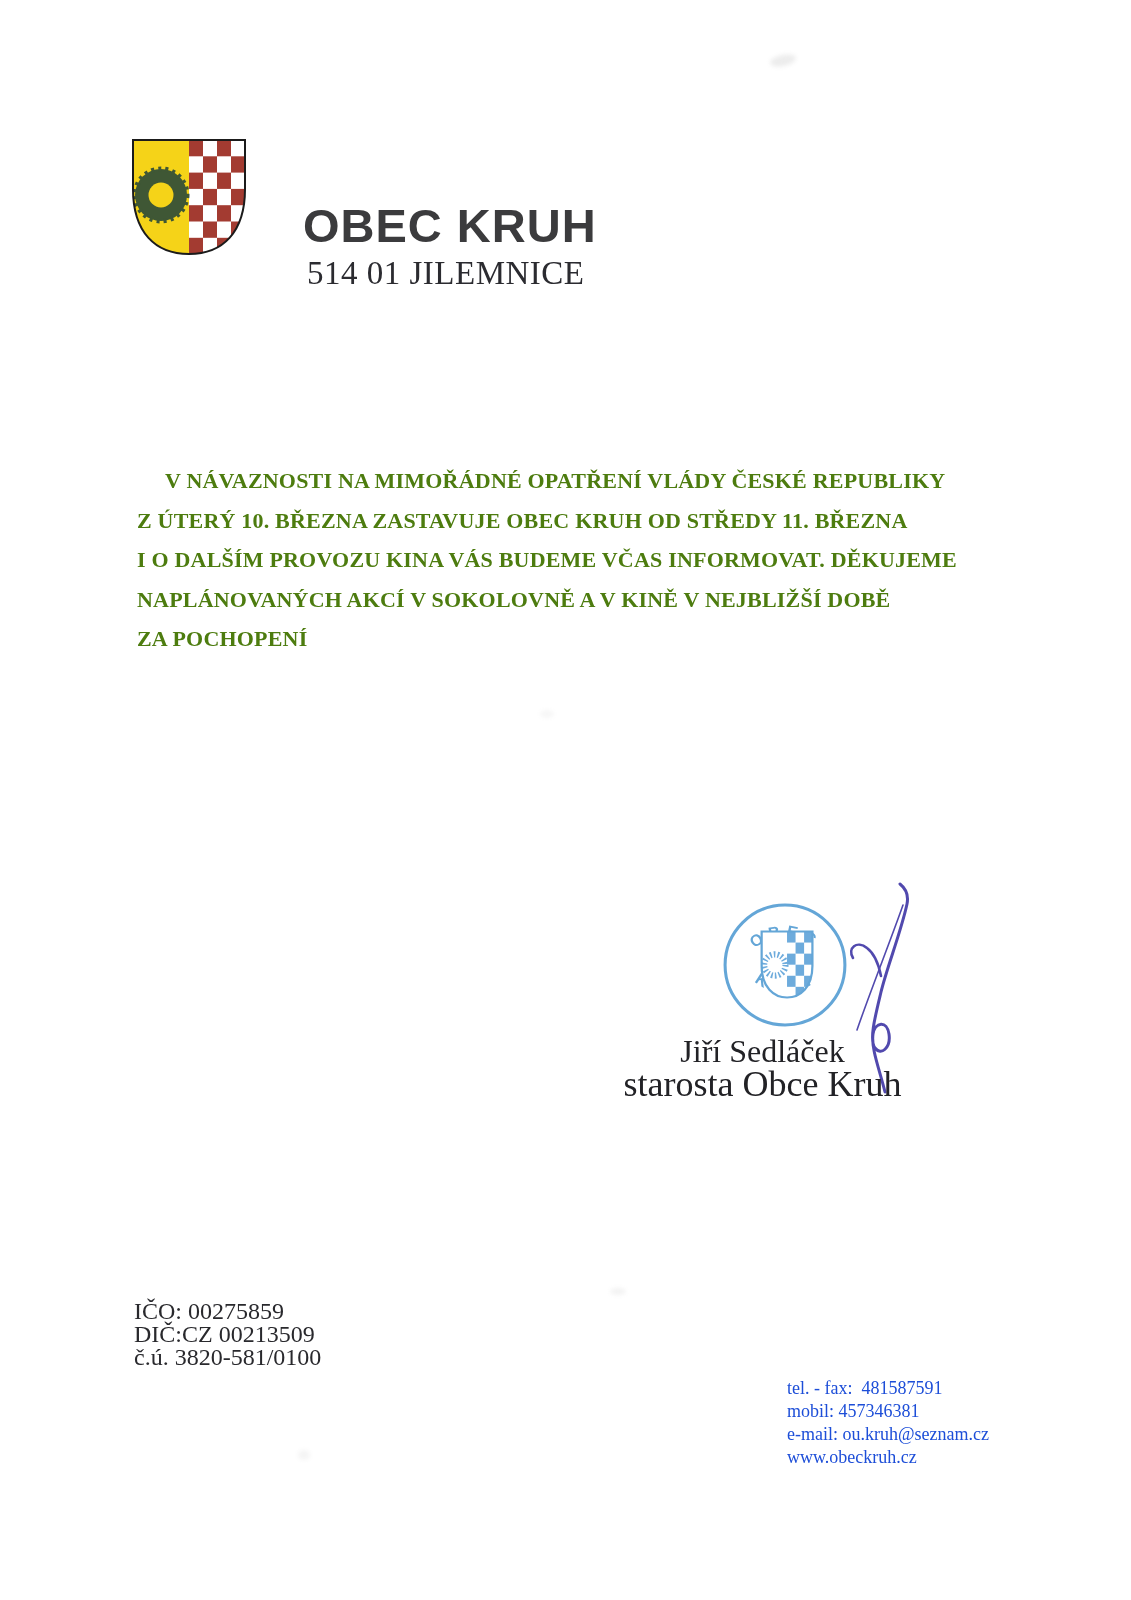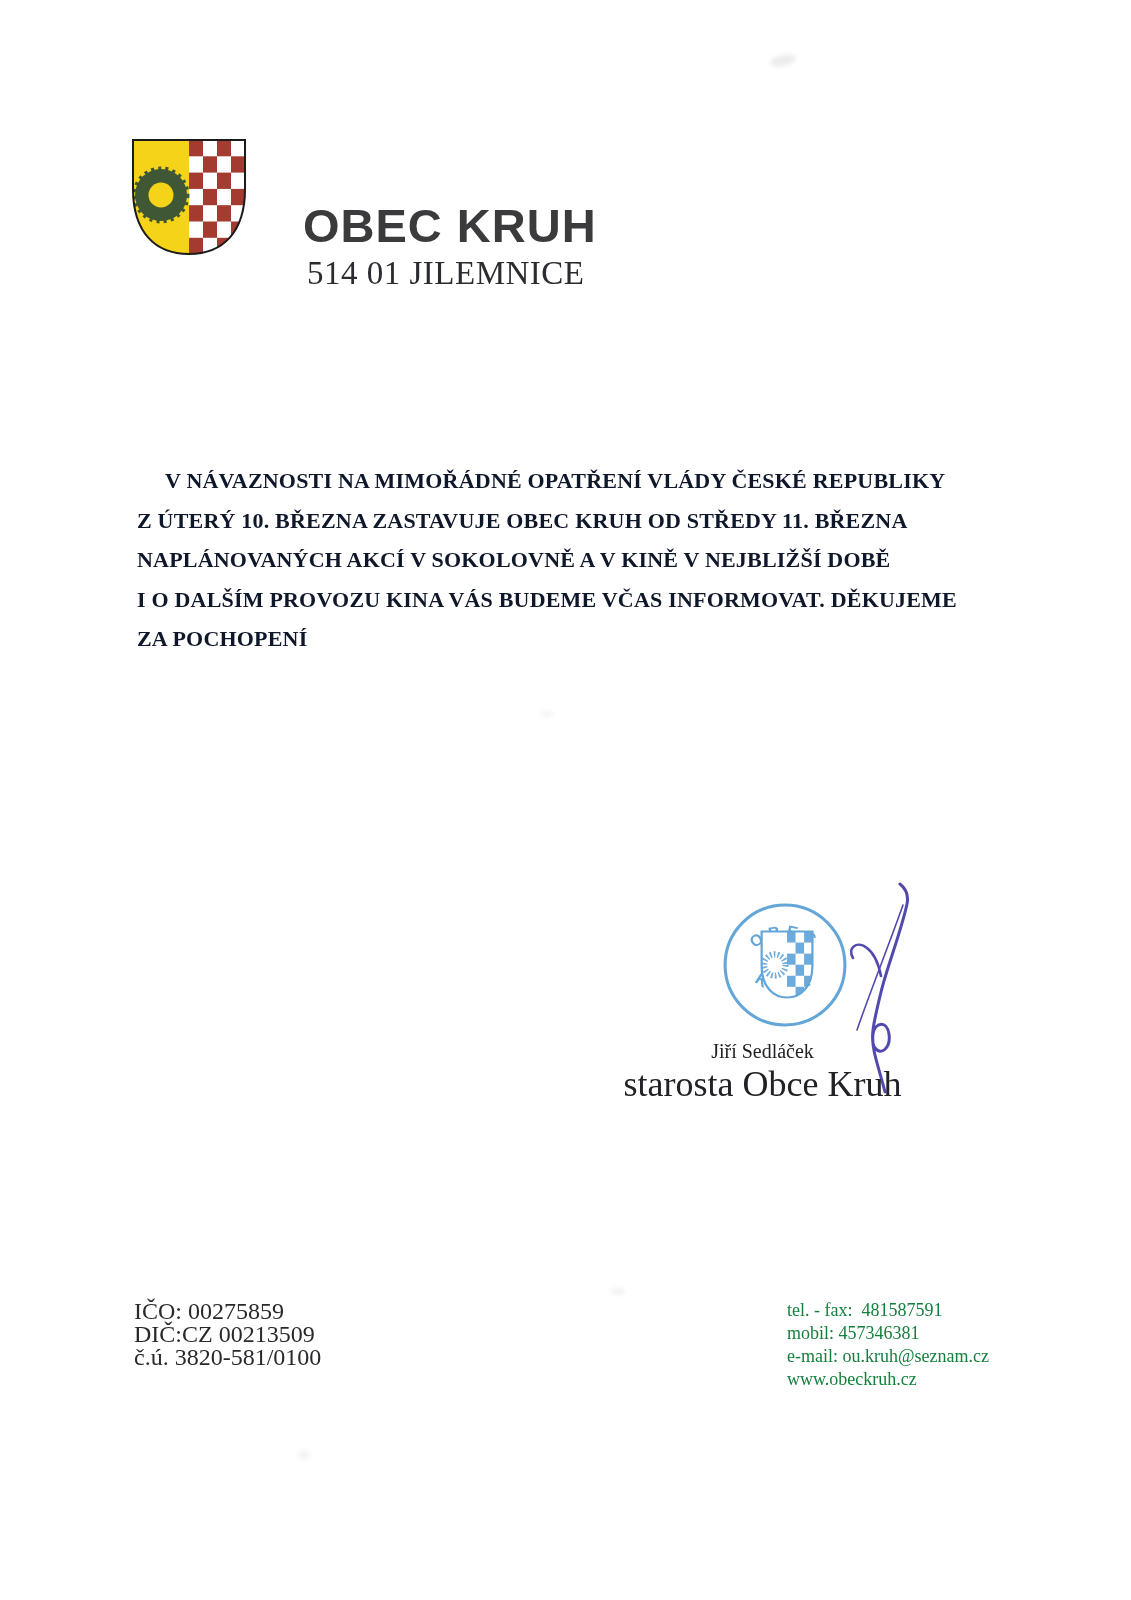--- a/index.html
+++ b/index.html
@@ -39,21 +39,21 @@
     white-space: nowrap;
   }
   
   .body-text {
     position: absolute;
     left: 137px; top: 461px;
     width: 860px;
     font-weight: bold;
     font-size: 22px;
     letter-spacing: 0.2px;
-    color: #0f172a;
+    color: #4d7c0f;
   }
   .body-line {
     height: 39.5px;
     line-height: 39.5px;
     white-space: nowrap;
   }
   .body-line.indented { text-indent: 28px; }
   
   .stamp {
     position: absolute;
@@ -66,36 +66,36 @@
     left: 825px; top: 872px;
     width: 112px; height: 228px;
   }
   .signer {
     position: absolute;
     left: 610px; top: 1035px;
     width: 305px;
     text-align: center;
     color: #222226;
   }
-  .signer-name { font-size: 20px; line-height: 33px; }
+  .signer-name { font-size: 32px; line-height: 33px; }
   .signer-title { font-size: 36px; line-height: 32px; }
   
   .footer-left {
     position: absolute;
     left: 134px; top: 1300px;
     font-size: 24px;
     line-height: 23px;
     color: #29292d;
   }
   .footer-right {
     position: absolute;
-    left: 787px; top: 1299px;
+    left: 787px; top: 1377px;
     font-size: 18px;
     line-height: 23px;
-    color: #15803d;
+    color: #1d4ed8;
   }
   .footer-line { white-space: pre; }
   
   .speck {
     position: absolute;
     background: #9a9a9a;
     border-radius: 50%;
     filter: blur(2px);
   }
   .speck.s1 { left: 770px; top: 55px; width: 26px; height: 11px; opacity: .18; transform: rotate(-12deg); }
@@ -143,22 +143,22 @@
     </g>
     <path d="M5 7 H117 V56 C117 99 95 121 61 121 C27 121 5 99 5 56 Z" fill="none" stroke="#1b1b1b" stroke-width="2"></path>
   </svg>
 
   <div class="org-title">OBEC KRUH</div>
   <div class="org-addr">514 01 JILEMNICE</div>
 
   <div class="body-text">
     <div class="body-line indented">V NÁVAZNOSTI NA MIMOŘÁDNÉ OPATŘENÍ VLÁDY ČESKÉ REPUBLIKY</div>
     <div class="body-line">Z ÚTERÝ 10. BŘEZNA ZASTAVUJE OBEC KRUH OD STŘEDY 11. BŘEZNA</div>
+    <div class="body-line">I O DALŠÍM PROVOZU KINA VÁS BUDEME VČAS INFORMOVAT. DĚKUJEME</div>
     <div class="body-line">NAPLÁNOVANÝCH AKCÍ V SOKOLOVNĚ A V KINĚ V NEJBLIŽŠÍ DOBĚ</div>
-    <div class="body-line">I O DALŠÍM PROVOZU KINA VÁS BUDEME VČAS INFORMOVAT. DĚKUJEME</div>
     <div class="body-line">ZA POCHOPENÍ</div>
   </div>
 
   <svg class="stamp" viewBox="0 0 130 130">
     <circle cx="65" cy="65" r="59" fill="none" stroke="#4f9ad2" stroke-width="3"></circle>
     <defs>
       <path id="stampTopArc" d="M 22 72 A 44 44 0 0 1 108 72"></path>
       <path id="stampBottomArc" d="M 22 58 A 44 44 0 0 0 108 58"></path>
       <clipPath id="stampShieldClip">
         <path d="M42 32 H92 V66 C92 87 80 97 67 97 C54 97 42 87 42 66 Z"></path>

